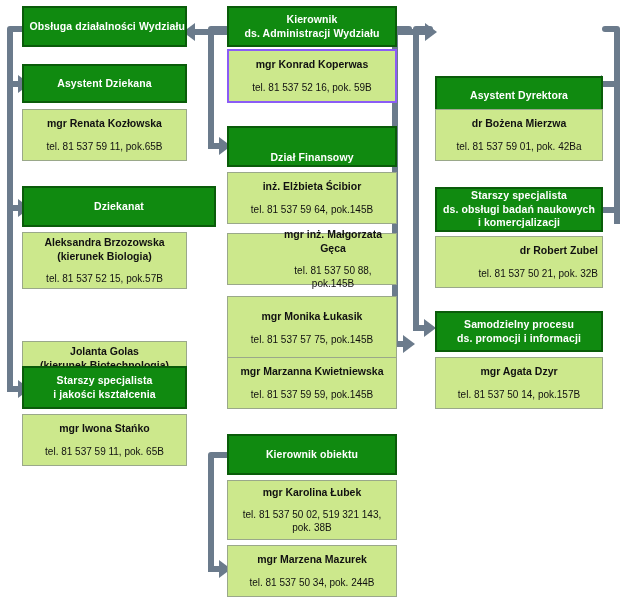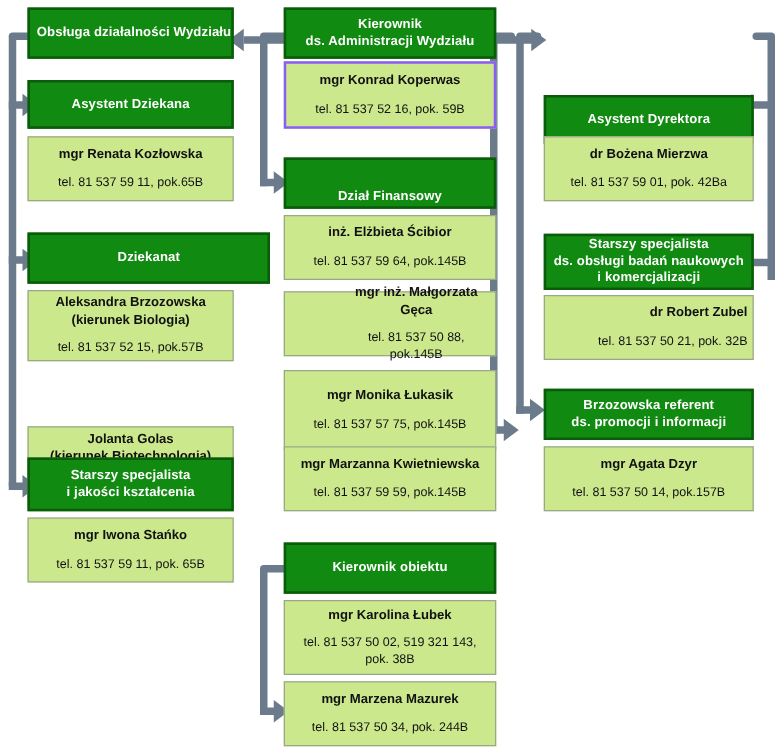--- a/index.html
+++ b/index.html
@@ -223,21 +223,21 @@
     <span class="ln">Starszy specjalista</span>
     <span class="ln">ds. obsługi badań naukowych</span>
     <span class="ln">i komercjalizacji</span>
   </div>
   <div class="box leaf" style="left:435px; top:236px; width:168px; height:52px;align-items:flex-end;">
     <span class="nm">dr Robert Zubel</span>
     <span class="tel">tel. 81 537 50 21, pok. 32B</span>
   </div>
 
   <div class="box head" style="left:435px; top:311px; width:168px; height:41px;">
-    <span class="ln">Brzozowska referent</span>
+    <span class="ln">Samodzielny procesu</span>
     <span class="ln">ds. promocji i informacji</span>
   </div>
   <div class="box leaf" style="left:435px; top:357px; width:168px; height:52px;">
     <span class="nm">mgr Agata Dzyr</span>
     <span class="tel">tel. 81 537 50 14, pok.157B</span>
   </div>
 
 </div>
 
 </body></html>

